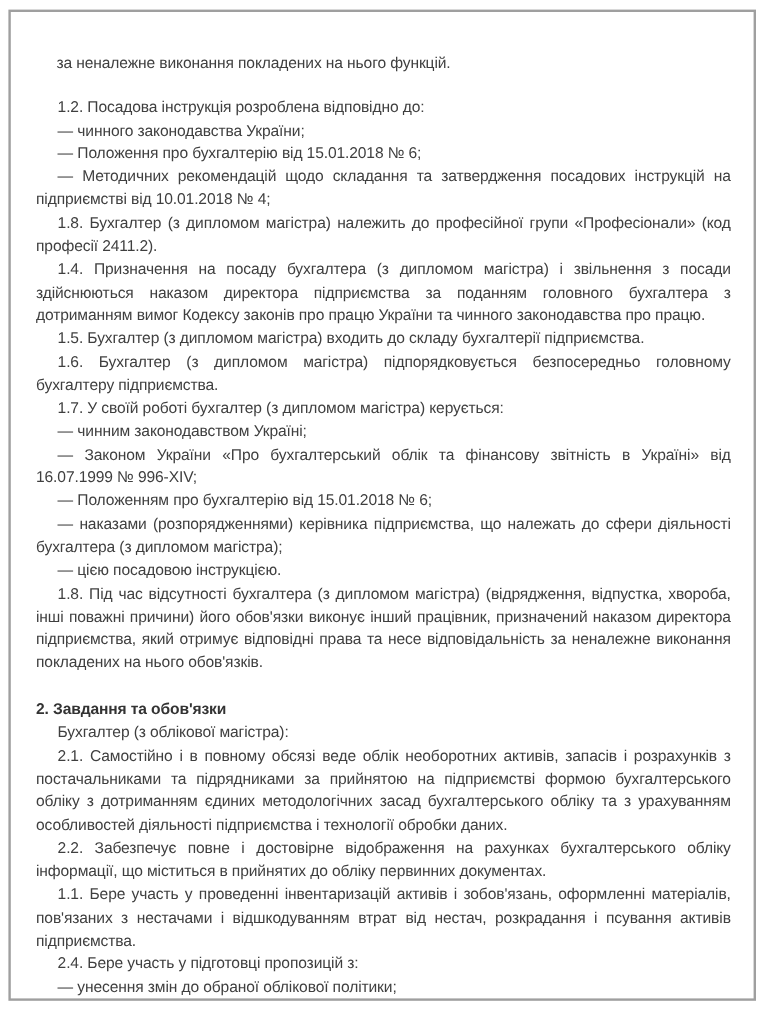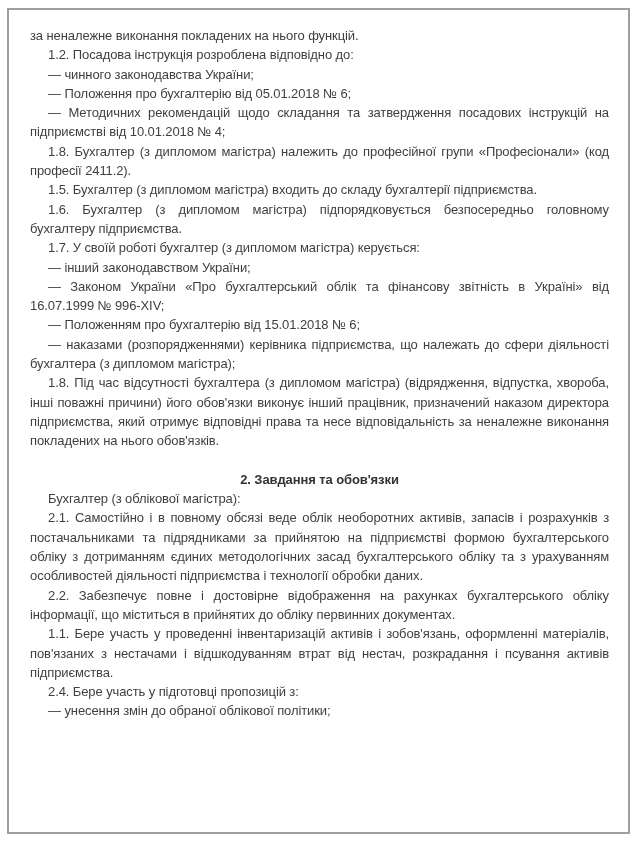--- a/index.html
+++ b/index.html
@@ -30,51 +30,52 @@
     font-size: 13px;
     line-height: 19.3px;
     text-align: justify;
     letter-spacing: -0.1px;
   }
   .p {
     margin: 0;
     text-indent: 18px;
   }
   .lead {
-    margin: 0;
+    margin: 17px;
     text-indent: 0;
   }
   .heading {
     margin: 19.3px 0 0 0;
-    text-align: center;
     font-weight: 700;
     color: #333333;
     text-indent: 0;
   }
 </style>
 </head>
 <body>
 
 <div class="page">
   <div class="content">
 
     <p class="lead">за неналежне виконання покладених на нього функцій.</p>
 
     <p class="p">1.2. Посадова інструкція розроблена відповідно до:</p>
     <p class="p">— чинного законодавства України;</p>
-    <p class="p">— Положення про бухгалтерію від 05.01.2018 № 6;</p>
+    <p class="p">— Положення про бухгалтерію від 15.01.2018 № 6;</p>
     <p class="p">— Методичних рекомендацій щодо складання та затвердження посадових інструкцій на підприємстві від 10.01.2018 № 4;</p>
     <p class="p">1.8. Бухгалтер (з дипломом магістра) належить до професійної групи «Професіонали» (код професії 2411.2).</p>
+    <p class="p">1.4. Призначення на посаду бухгалтера (з дипломом магістра) і звільнення з посади здійснюються наказом директора підприємства за поданням головного бухгалтера з дотриманням вимог Кодексу законів про працю України та чинного законодавства про працю.</p>
     <p class="p">1.5. Бухгалтер (з дипломом магістра) входить до складу бухгалтерії підприємства.</p>
     <p class="p">1.6. Бухгалтер (з дипломом магістра) підпорядковується безпосередньо головному бухгалтеру підприємства.</p>
     <p class="p">1.7. У своїй роботі бухгалтер (з дипломом магістра) керується:</p>
-    <p class="p">— інший законодавством України;</p>
+    <p class="p">— чинним законодавством Україні;</p>
     <p class="p">— Законом України «Про бухгалтерський облік та фінансову звітність в Україні» від 16.07.1999 № 996-XIV;</p>
     <p class="p">— Положенням про бухгалтерію від 15.01.2018 № 6;</p>
     <p class="p">— наказами (розпорядженнями) керівника підприємства, що належать до сфери діяльності бухгалтера (з дипломом магістра);</p>
+    <p class="p">— цією посадовою інструкцією.</p>
     <p class="p">1.8. Під час відсутності бухгалтера (з дипломом магістра) (відрядження, відпустка, хвороба, інші поважні причини) його обов'язки виконує інший працівник, призначений наказом директора підприємства, який отримує відповідні права та несе відповідальність за неналежне виконання покладених на нього обов'язків.</p>
 
     <p class="heading">2. Завдання та обов'язки</p>
 
     <p class="p">Бухгалтер (з облікової магістра):</p>
     <p class="p">2.1. Самостійно і в повному обсязі веде облік необоротних активів, запасів і розрахунків з постачальниками та підрядниками за прийнятою на підприємстві формою бухгалтерського обліку з дотриманням єдиних методологічних засад бухгалтерського обліку та з урахуванням особливостей діяльності підприємства і технології обробки даних.</p>
     <p class="p">2.2. Забезпечує повне і достовірне відображення на рахунках бухгалтерського обліку інформації, що міститься в прийнятих до обліку первинних документах.</p>
     <p class="p">1.1. Бере участь у проведенні інвентаризацій активів і зобов'язань, оформленні матеріалів, пов'язаних з нестачами і відшкодуванням втрат від нестач, розкрадання і псування активів підприємства.</p>
     <p class="p">2.4. Бере участь у підготовці пропозицій з:</p>
     <p class="p">— унесення змін до обраної облікової політики;</p>

